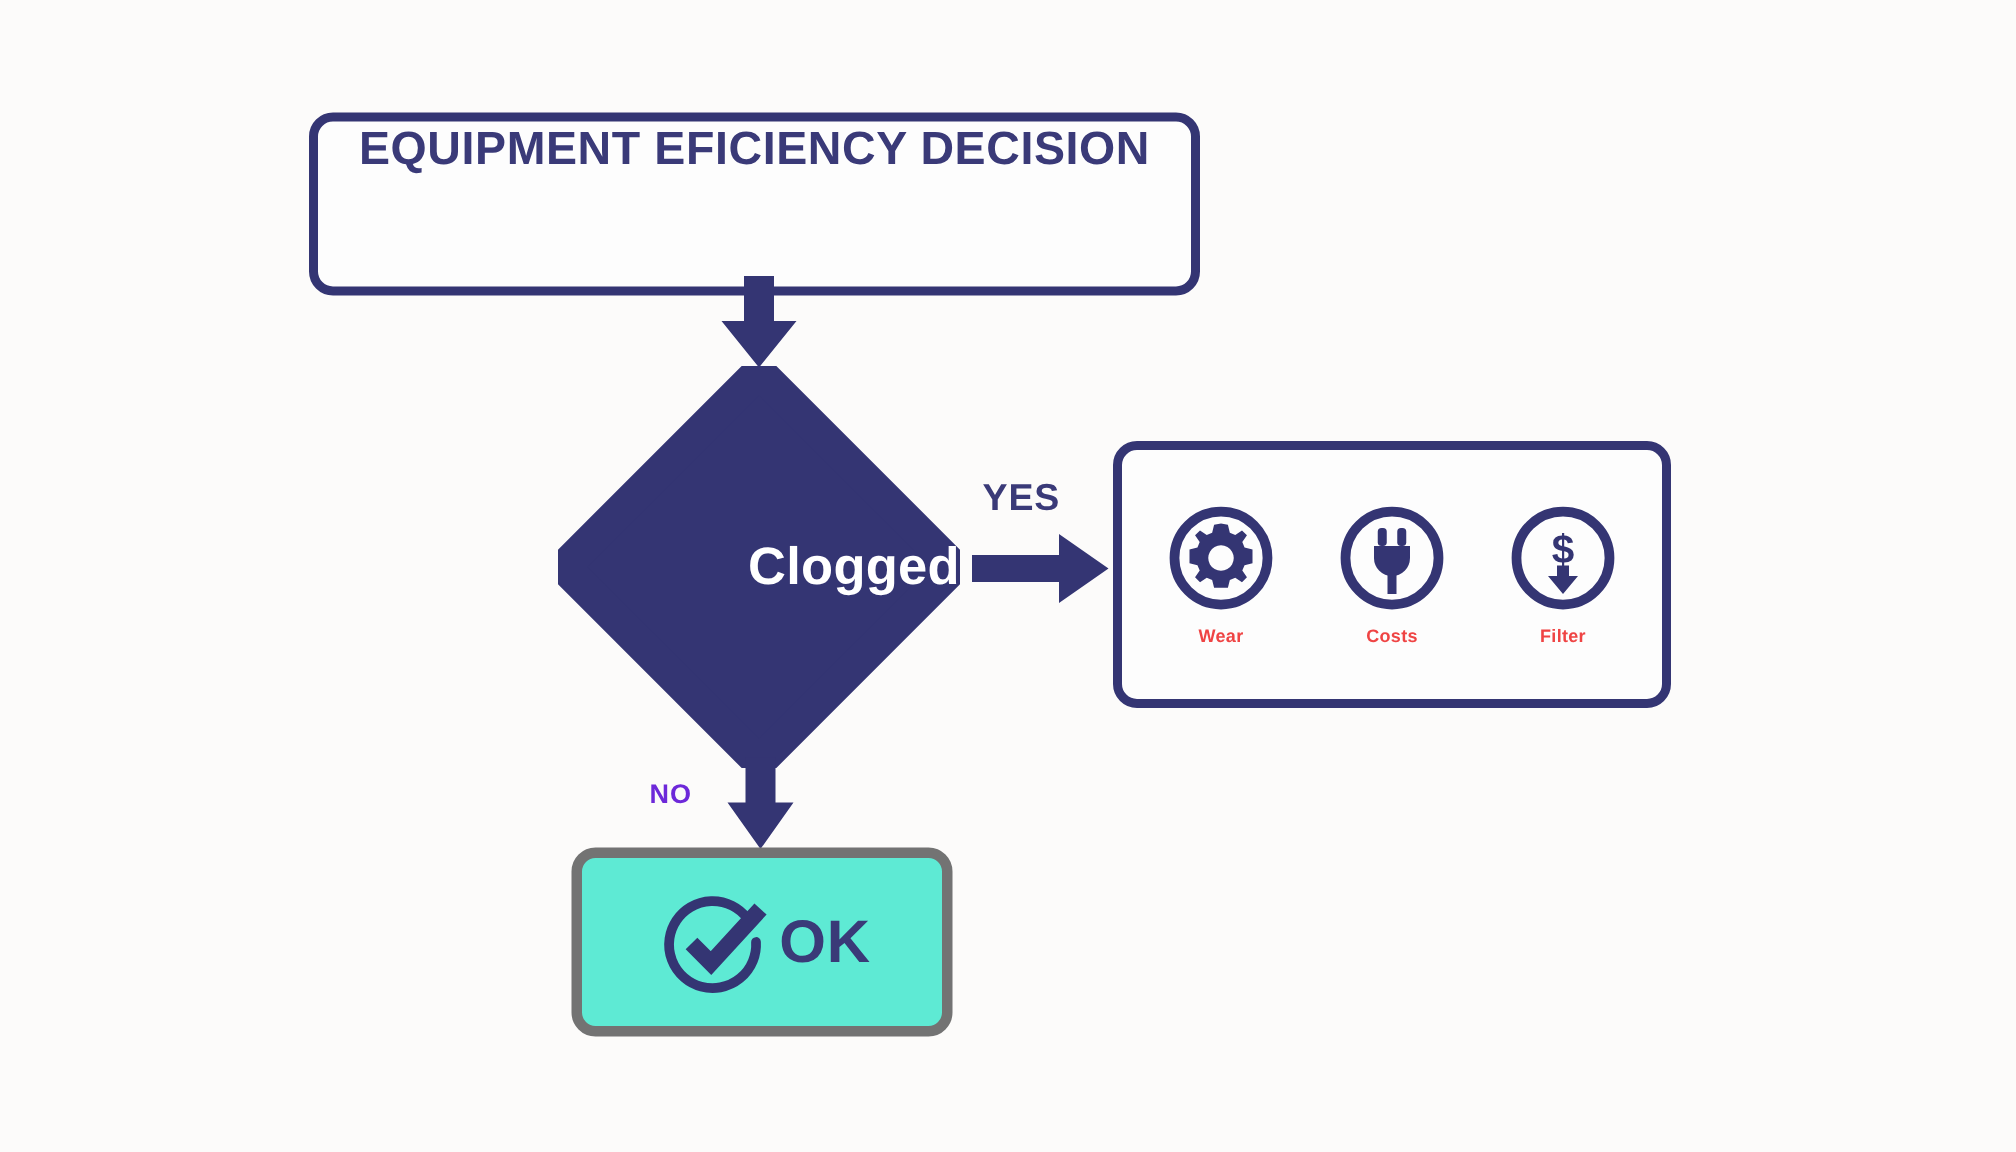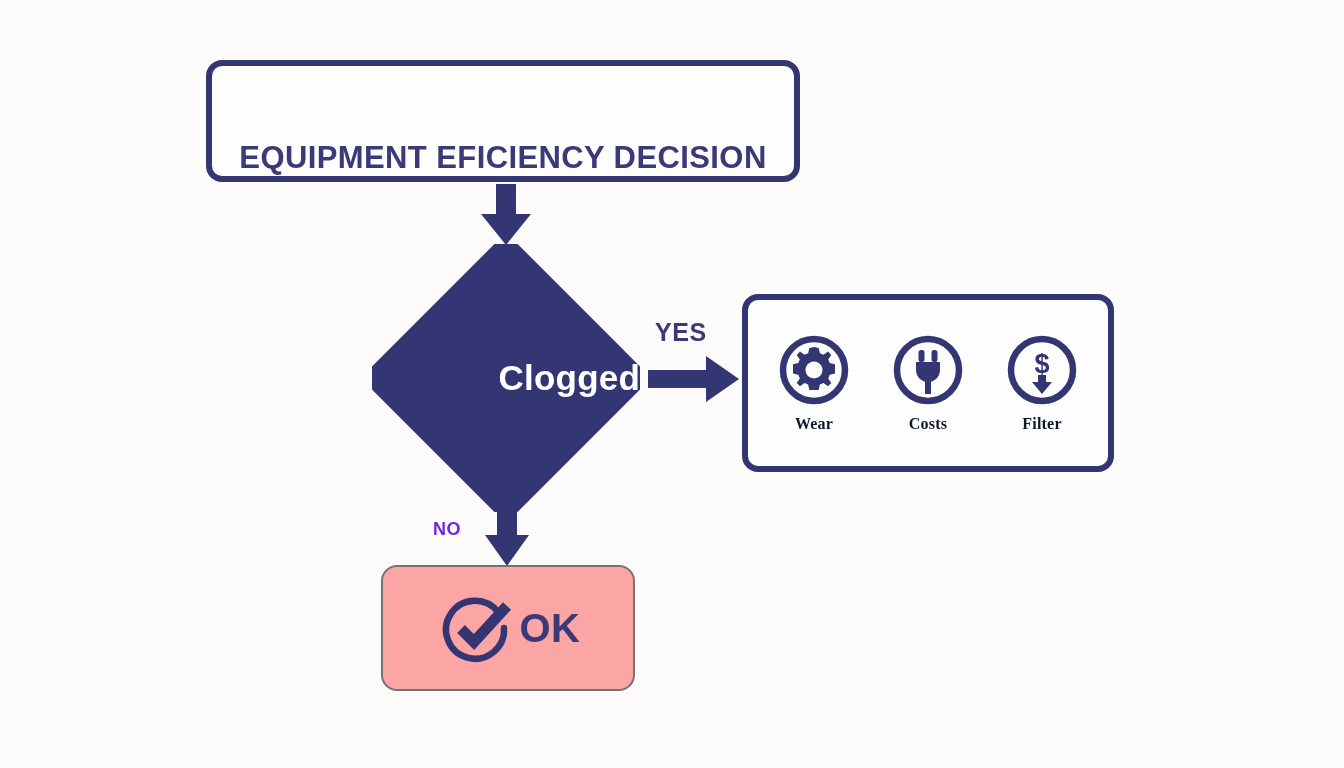--- a/index.html
+++ b/index.html
@@ -19,29 +19,29 @@
     position: relative;
     width: 1344px;
     height: 768px;
     background: #fcfbfa;
   }
 
   
   .start-box {
     position: absolute;
     left: 206px;
-    top: 60px;
+    top: 75px;
     width: 594px;
     height: 122px;
     box-sizing: border-box;
     border: 6px solid #343573;
     border-radius: 16px;
     background: #fdfdfd;
     display: flex;
-    align-items: flex-end;
+    align-items: flex-start;
     justify-content: center;
   }
   .start-title {
     color: #3a3a78;
     font-size: 31px;
     font-weight: bold;
     letter-spacing: 0.4px;
     white-space: nowrap;
     text-align: center;
   }
@@ -141,39 +141,38 @@
     align-items: center;
     width: 92px;
   }
   .consequence .glyph {
     width: 72px;
     height: 72px;
     display: block;
   }
   .consequence .clabel {
     margin-top: 9px;
-    color: #0f172a;
-    font-size: 16px;
+    color: #ef4444;
+    font-size: 12px;
     font-weight: bold;
     letter-spacing: 0.2px;
     white-space: nowrap;
-    font-family: Liberation Serif, serif;
   }
 
   
   .ok-box {
     position: absolute;
     left: 381px;
     top: 565px;
     width: 254px;
     height: 126px;
     box-sizing: border-box;
-    border: 2px solid #737373;
+    border: 7px solid #737373;
     border-radius: 16px;
-    background: #fca5a5;
+    background: #5eead4;
     display: flex;
     align-items: center;
     justify-content: center;
   }
   .ok-check {
     width: 84px;
     height: 84px;
     display: block;
   }
   .ok-text {

